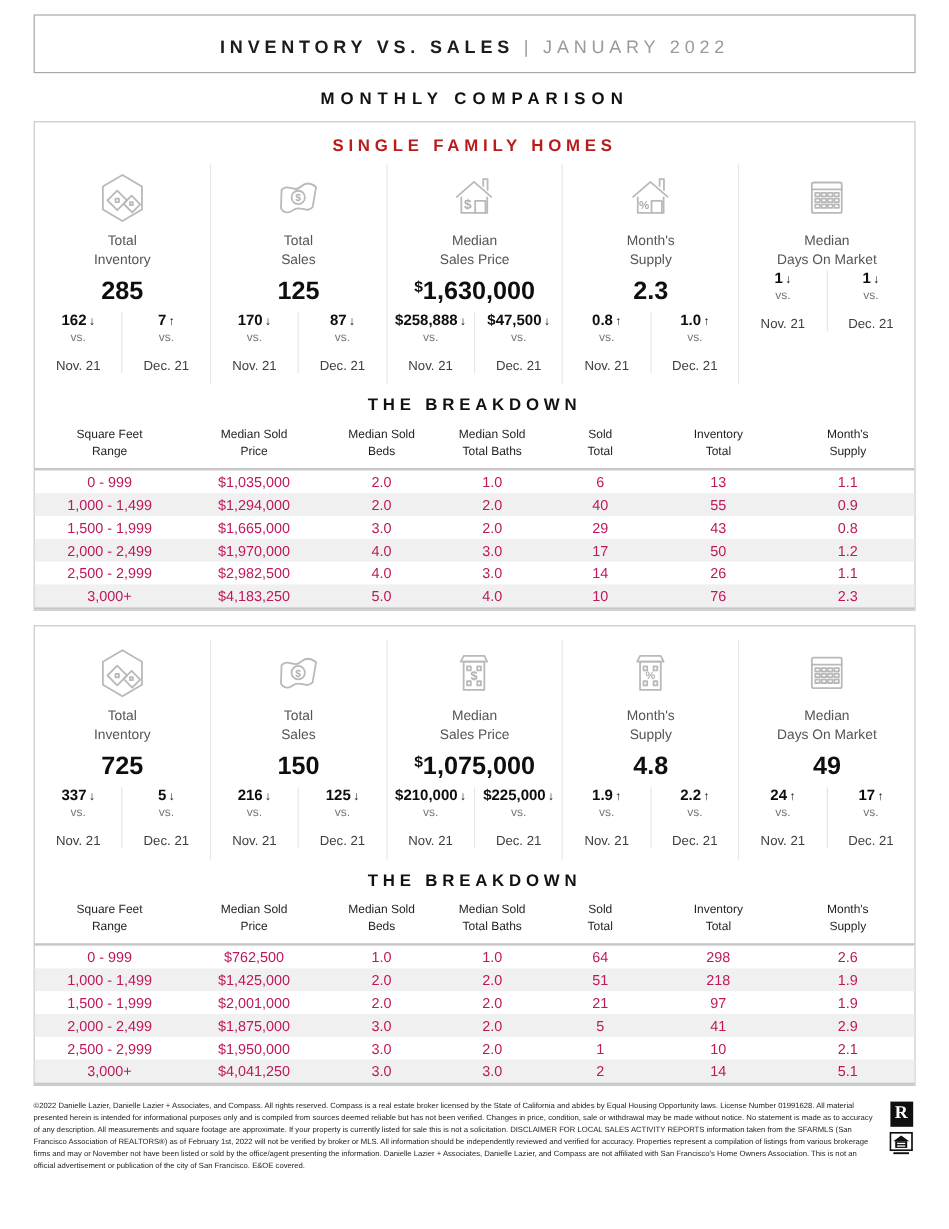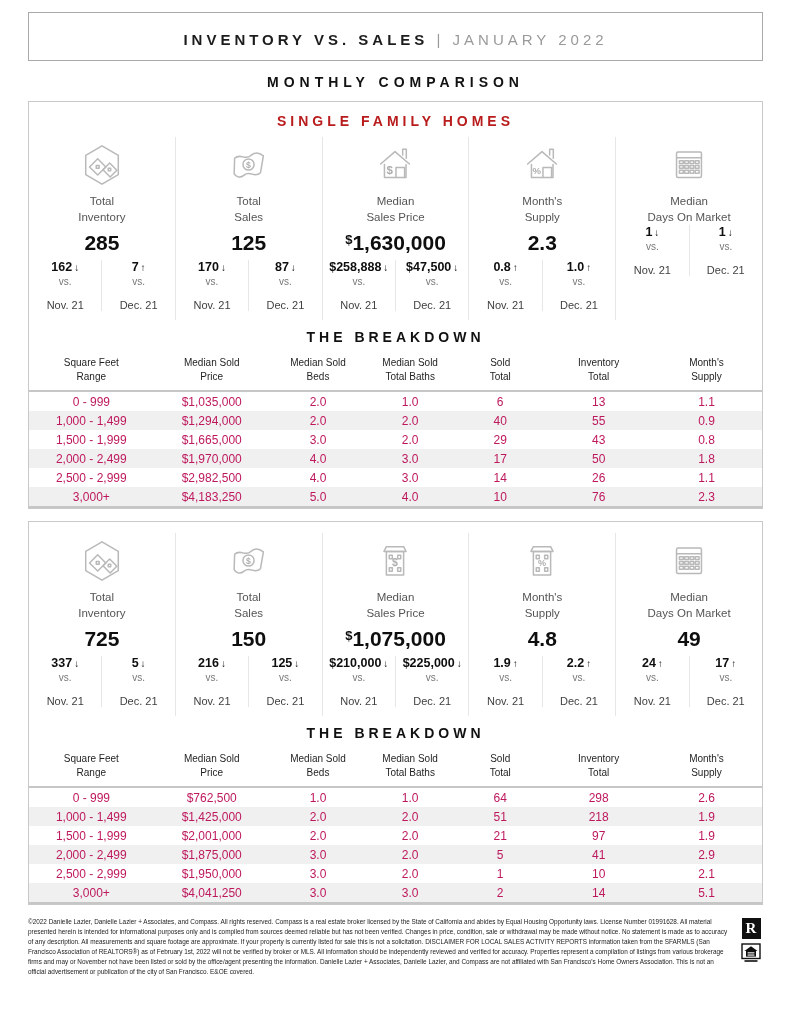--- a/index.html
+++ b/index.html
@@ -315,21 +315,21 @@
             <div>0.8</div>
           </div>
 
           <div class="brow">
             <div>2,000 - 2,499</div>
             <div>$1,970,000</div>
             <div>4.0</div>
             <div>3.0</div>
             <div>17</div>
             <div>50</div>
-            <div>1.8</div>
+            <div>1.2</div>
           </div>
 
           <div class="brow">
             <div>2,500 - 2,999</div>
             <div>$2,982,500</div>
             <div>4.0</div>
             <div>3.0</div>
             <div>14</div>
             <div>26</div>
             <div>1.1</div>

